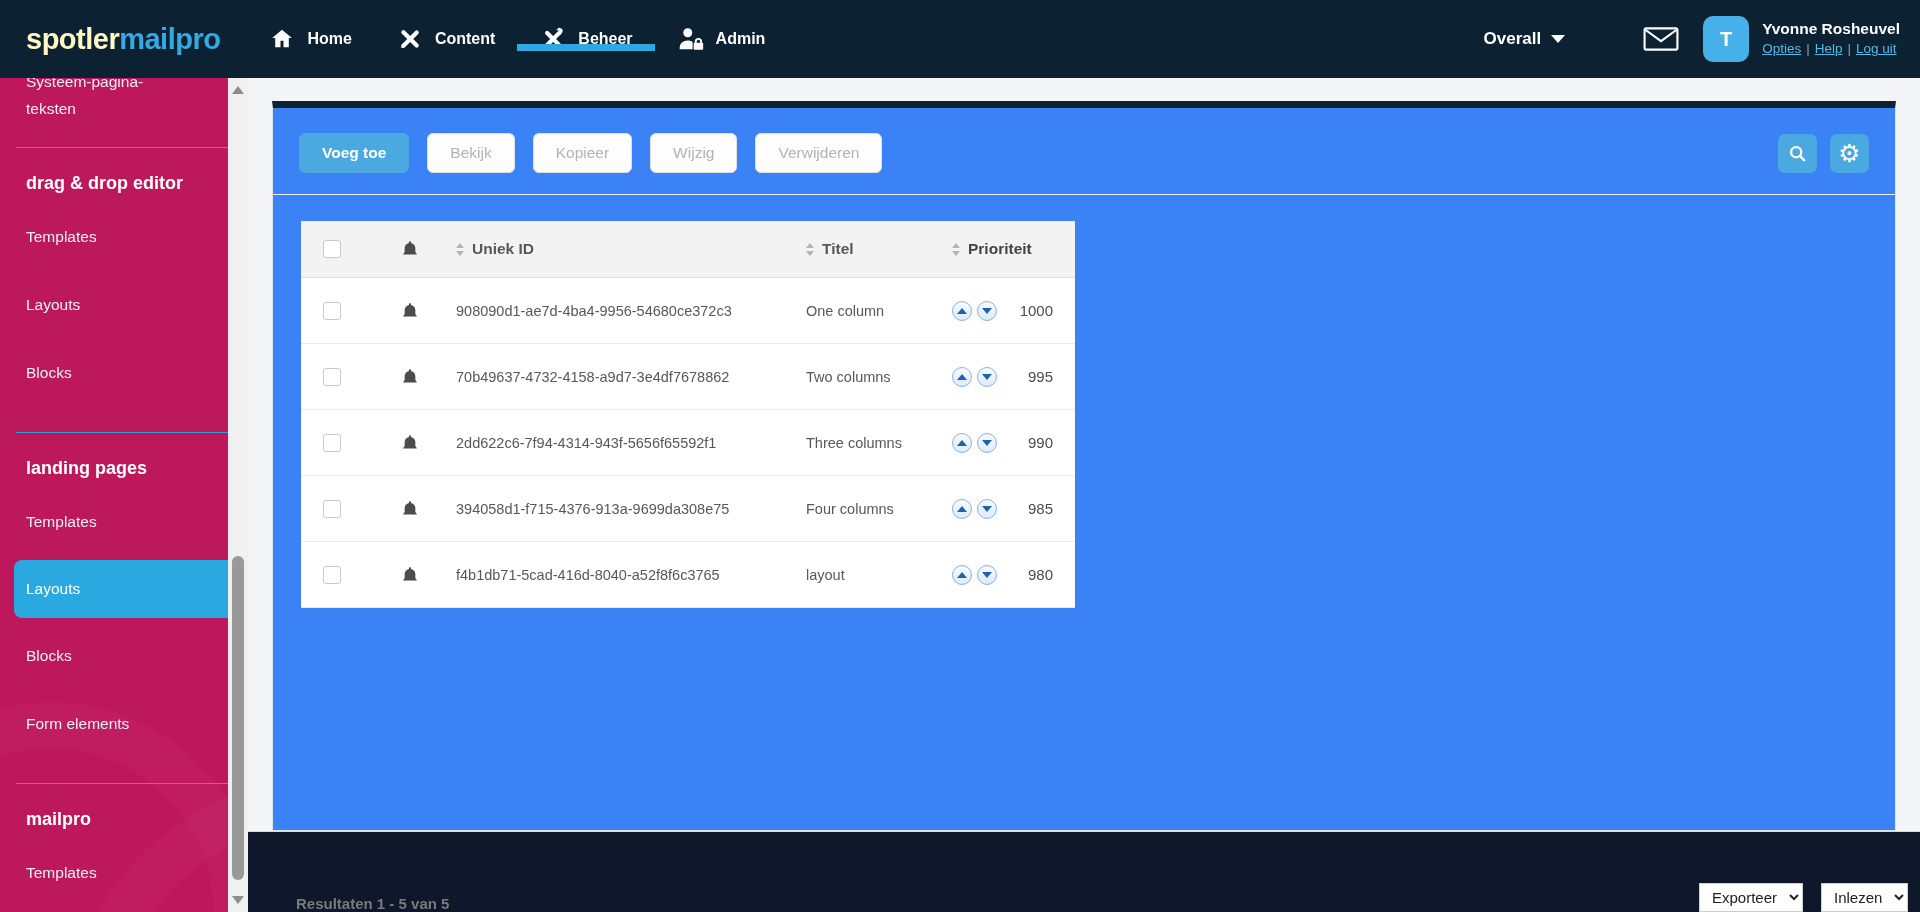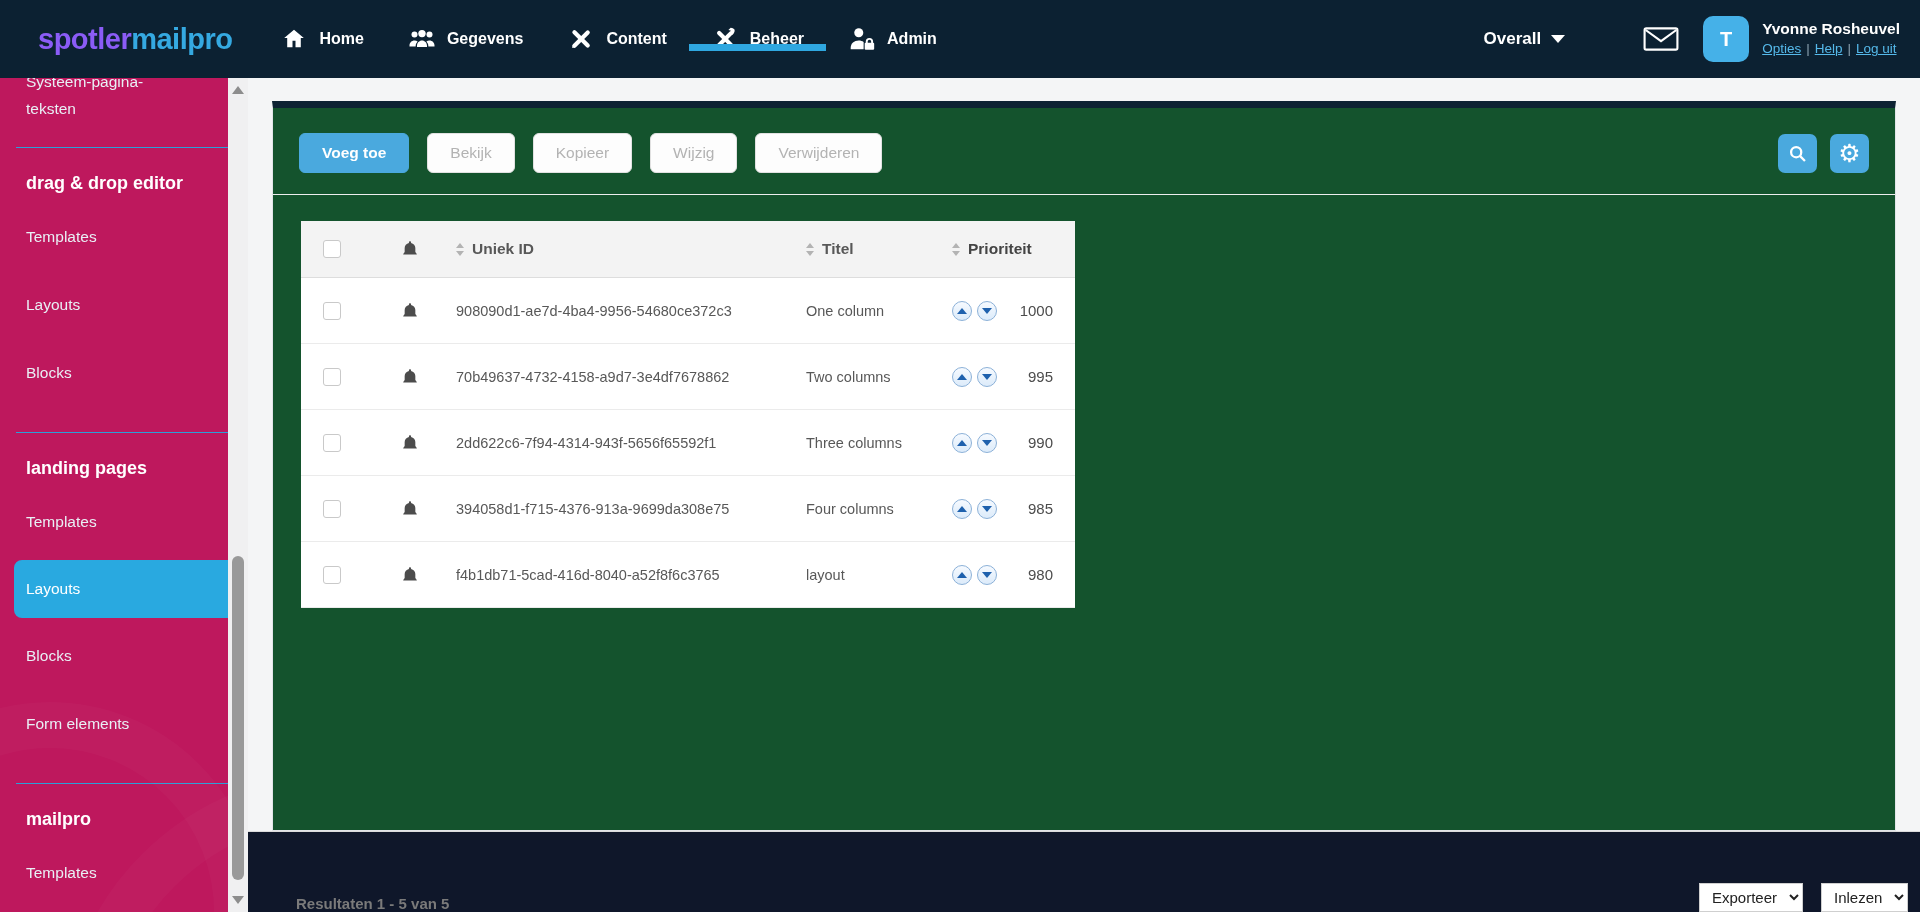--- a/index.html
+++ b/index.html
@@ -2,21 +2,21 @@
 <html><head>
 <meta charset="utf-8">
 <style>
   * { box-sizing: border-box; margin: 0; padding: 0; }
   html,body { width:1920px; height:912px; overflow:hidden; }
   body { font-family:"Liberation Sans", sans-serif; background:#f4f5f6; position:relative; }
 
   
   .topnav { position:absolute; top:0; left:0; width:1920px; height:78px; background:#0c2132; display:flex; align-items:center; z-index:40; }
   .logo { padding-left:26px; font-size:29px; font-weight:800; letter-spacing:-0.5px; white-space:nowrap; cursor:pointer; }
-  .logo .lg1 { color:#8b5cf6;margin-left:12px; }
+  .logo .lg1 { color:#fef9c3; }
   .logo .lg2 { color:#35a9e1; }
   .nav-items { display:flex; align-items:center; height:100%; margin-left:26px; }
   .nav-item { position:relative; display:flex; align-items:center; gap:11px; padding:0 22px; color:#fff; font-size:16px; font-weight:600; cursor:pointer; }
   .nav-item svg { width:28px; height:24px; fill:#ffffff; }
   .nav-item.active::after { content:""; position:absolute; left:0; right:0; bottom:0; height:7px; background:#2fa7e0; }
   .nav-right { margin-left:auto; display:flex; align-items:center; padding-right:20px; }
   .overall { display:flex; align-items:center; gap:10px; color:#fff; font-size:17px; font-weight:600; cursor:pointer; margin-right:78px; }
   .caret-down { width:0; height:0; border-left:7px solid transparent; border-right:7px solid transparent; border-top:8px solid #ffffff; }
   .mail-btn { margin-right:24px; cursor:pointer; display:flex; }
   .avatar { width:46px; height:46px; border-radius:10px; background:#45b1e8; color:#fff; font-size:20px; font-weight:700; display:flex; align-items:center; justify-content:center; margin-right:13px; cursor:pointer; }
@@ -41,21 +41,21 @@
   .sb-scrollbar { position:absolute; top:78px; left:228px; width:20px; bottom:0; background:#f0f0f1; }
   .sb-arrow { position:absolute; left:0; width:20px; height:20px; display:flex; align-items:center; justify-content:center; cursor:pointer; }
   .sb-arrow.up { top:2px; }
   .sb-arrow.down { bottom:2px; }
   .tri-u { width:0; height:0; border-left:6px solid transparent; border-right:6px solid transparent; border-bottom:8px solid #8d8d8d; }
   .tri-d { width:0; height:0; border-left:6px solid transparent; border-right:6px solid transparent; border-top:8px solid #8d8d8d; }
   .sb-thumb { position:absolute; left:4px; width:12px; top:478px; height:324px; background:#999999; border-radius:7px; cursor:grab; }
 
   
   .main { position:absolute; top:78px; left:248px; right:0; bottom:0; background:#f4f5f6; }
-  .panel { position:absolute; top:23px; left:24px; right:24px; height:730px; background:#14532d; border:1px solid #e2e5e8; border-top:7px solid #0d2233; }
+  .panel { position:absolute; top:23px; left:24px; right:24px; height:730px; background:#3b82f6; border:1px solid #e2e5e8; border-top:7px solid #0d2233; }
 
   .toolbar { display:flex; align-items:center; padding:25px 26px 21px 26px; gap:18px; border-bottom:1px solid #ededed; }
   .btn { height:40px; border-radius:6px; font-size:15.5px; padding:0 22px; display:flex; align-items:center; cursor:pointer; font-family:"Liberation Sans",sans-serif; }
   .btn-primary { background:#4aa9de; color:#ffffff; font-weight:700; border:1px solid #4aa9de; }
   .btn-ghost { background:#fdfdfd; color:#b3b3b3; border:1px solid #e1e1e1; }
   .toolbar-right { margin-left:auto; display:flex; gap:13px; }
   .icon-btn { width:39px; height:39px; border-radius:7px; background:#4aa9de; display:flex; align-items:center; justify-content:center; cursor:pointer; }
   .icon-btn .gear { color:#fff; font-size:25px; font-family:"DejaVu Sans",sans-serif; line-height:1; }
 
   
@@ -96,29 +96,20 @@
   </div>
 
   <div class="nav-items">
     <div class="nav-item">
       <svg viewBox="0 0 24 24" class="white">
           <path d="M12 2.8 2.2 11h3v9.2h5.3v-6.4h3v6.4h5.3V11h3z"></path>
         </svg>
       <span>Home</span>
     </div>
     <div class="nav-item">
-      <svg viewBox="0 0 28 20" class="white">
-          <circle cx="6.5" cy="5.6" r="3"></circle>
-          <circle cx="21.5" cy="5.6" r="3"></circle>
-          <circle cx="14" cy="4.6" r="3.7"></circle>
-          <path d="M1.5 17.5v-1c0-3 2.2-5.1 5-5.1 1.2 0 2.3.4 3.1 1a7 7 0 0 0-2 5.1zM20.4 17.5a7 7 0 0 0-2-5.1c.8-.6 1.9-1 3.1-1 2.8 0 5 2.1 5 5.1v1zM9 18v-1.2c0-3 2.2-5.3 5-5.3s5 2.3 5 5.3V18z"></path>
-        </svg>
-      <span>Gegevens</span>
-    </div>
-    <div class="nav-item">
       <svg viewBox="0 0 24 24" class="white">
           <rect x="10" y="0.5" width="4.2" height="23" rx="2.1" transform="rotate(45 12 12)"></rect>
           <rect x="10" y="0.5" width="4.2" height="23" rx="2.1" transform="rotate(-45 12 12)"></rect>
           <path d="m3 21 4-1.2L4.2 17z"></path>
         </svg>
       <span>Content</span>
     </div>
     <div class="nav-item active">
       <svg viewBox="0 0 24 24" class="white">
           <rect x="10" y="1.5" width="4.2" height="21" rx="2.1" transform="rotate(45 12 12)"></rect>

